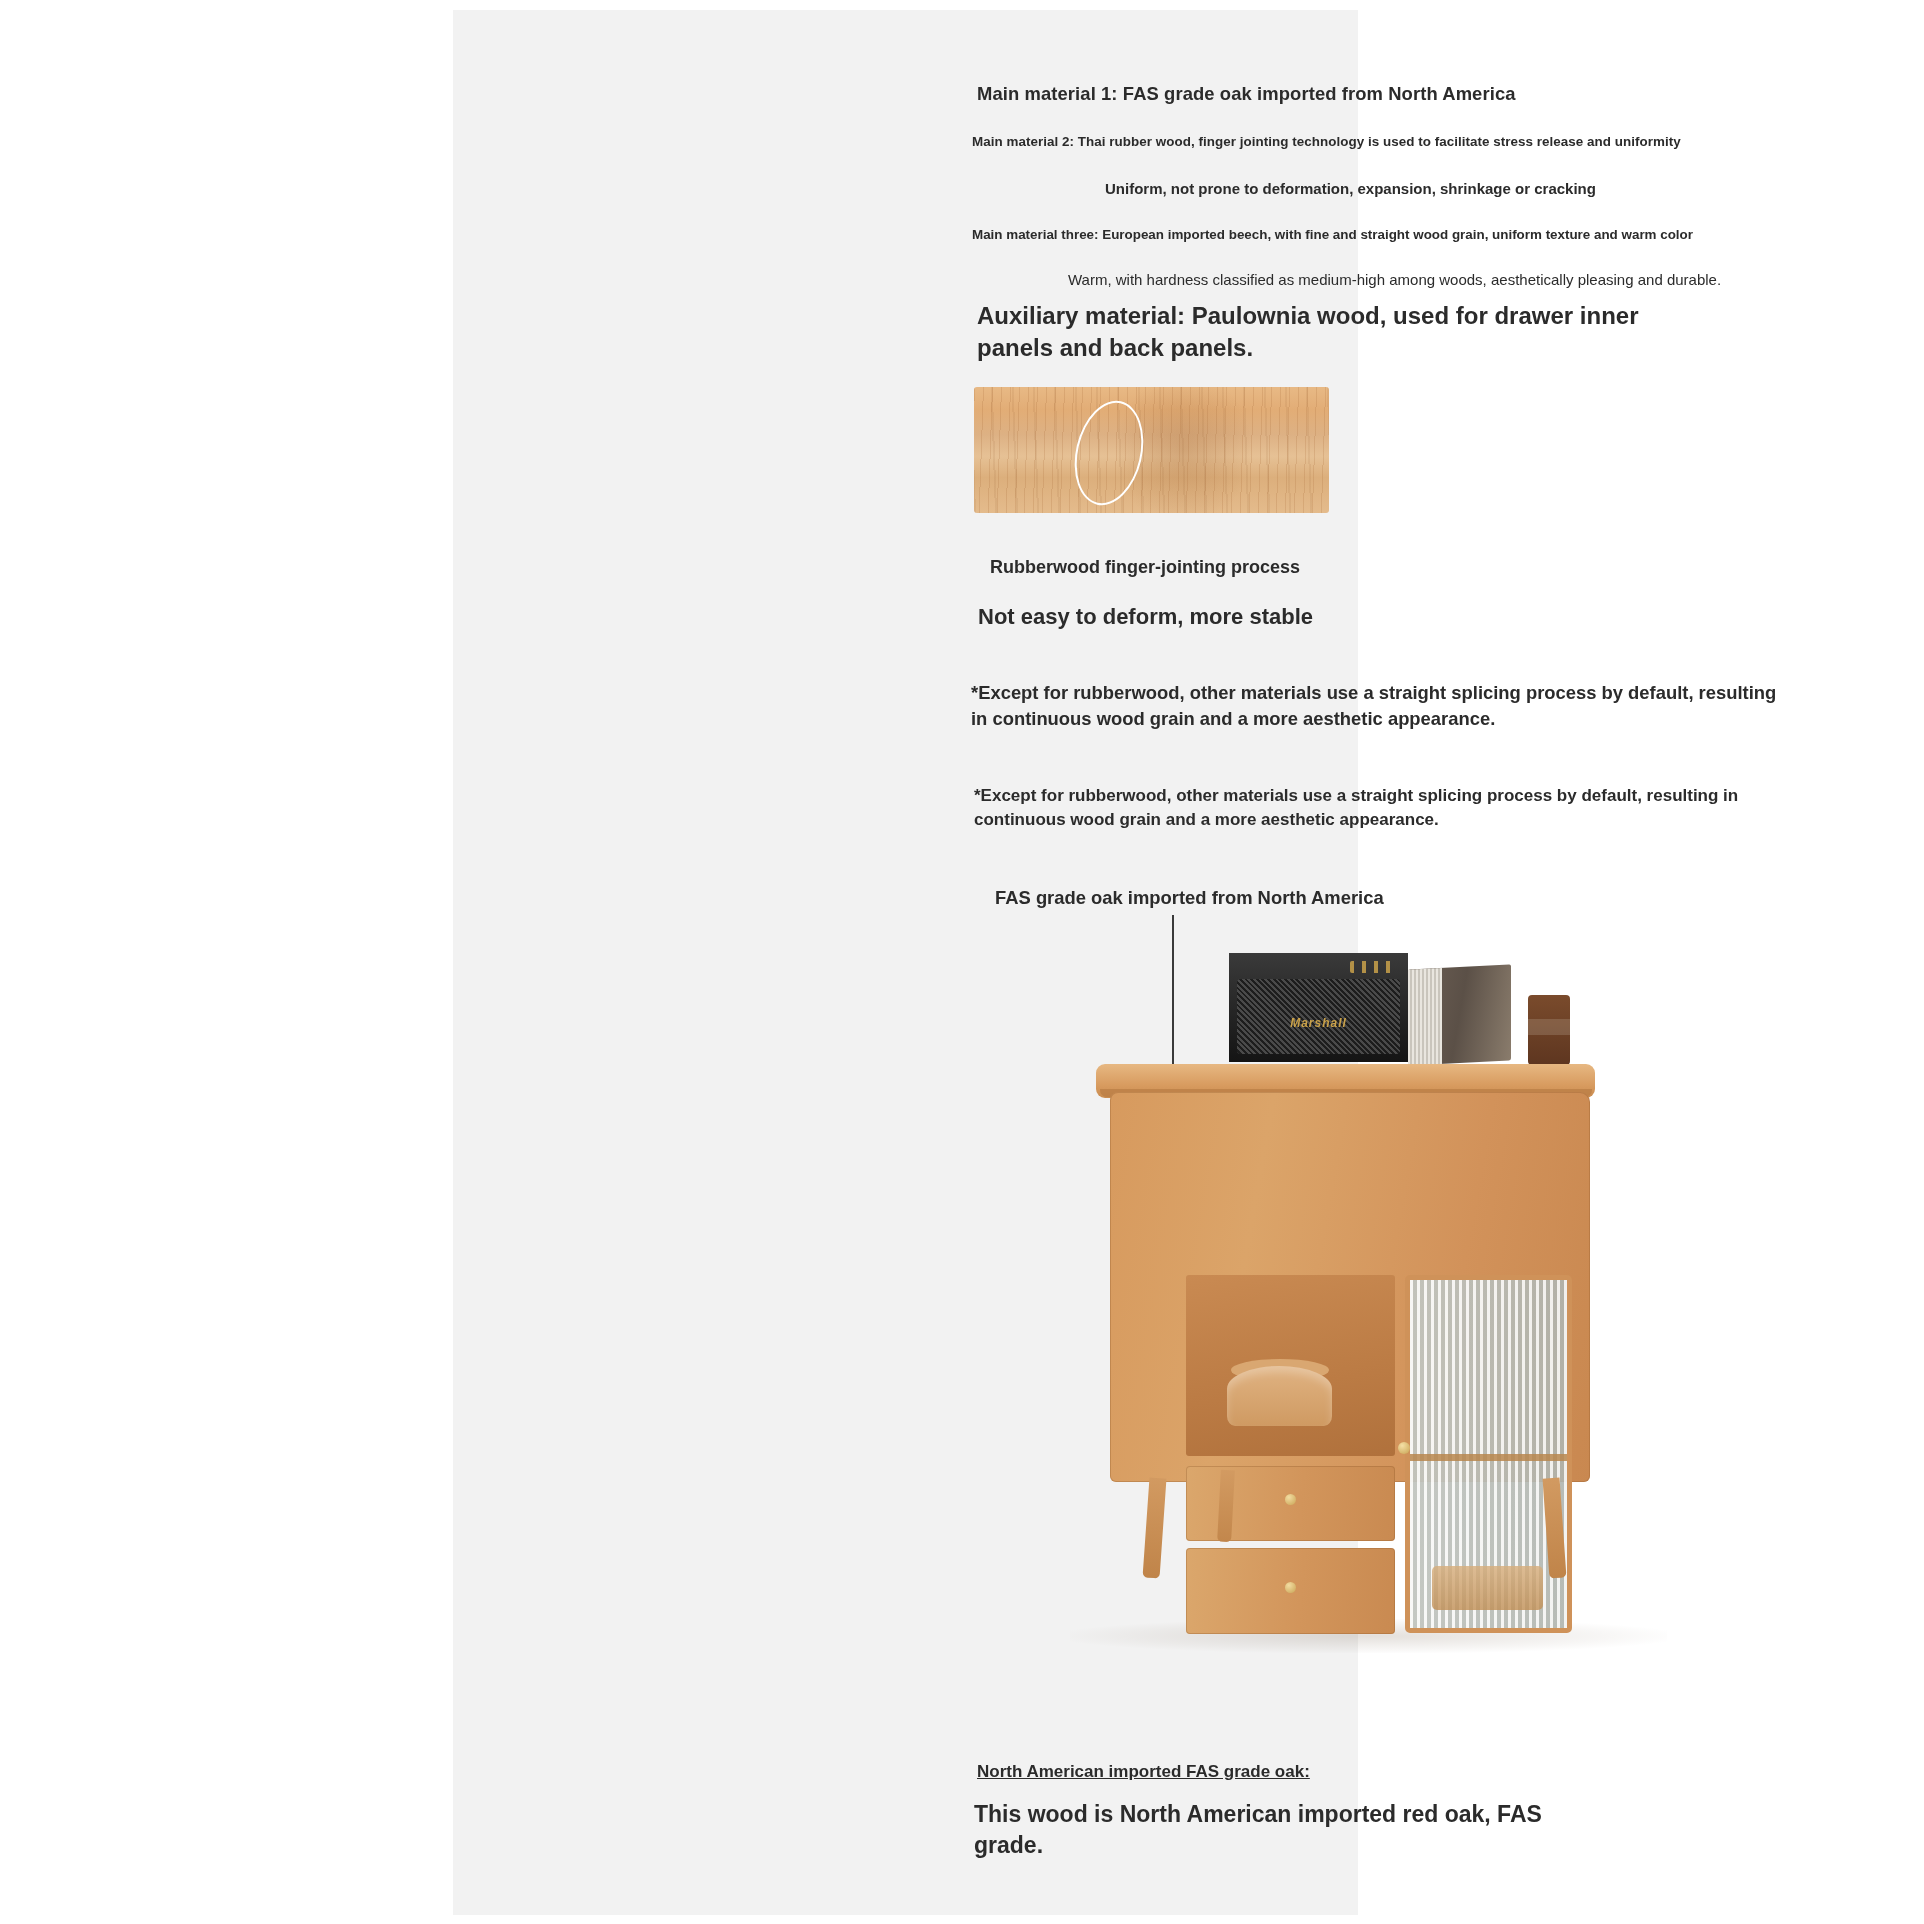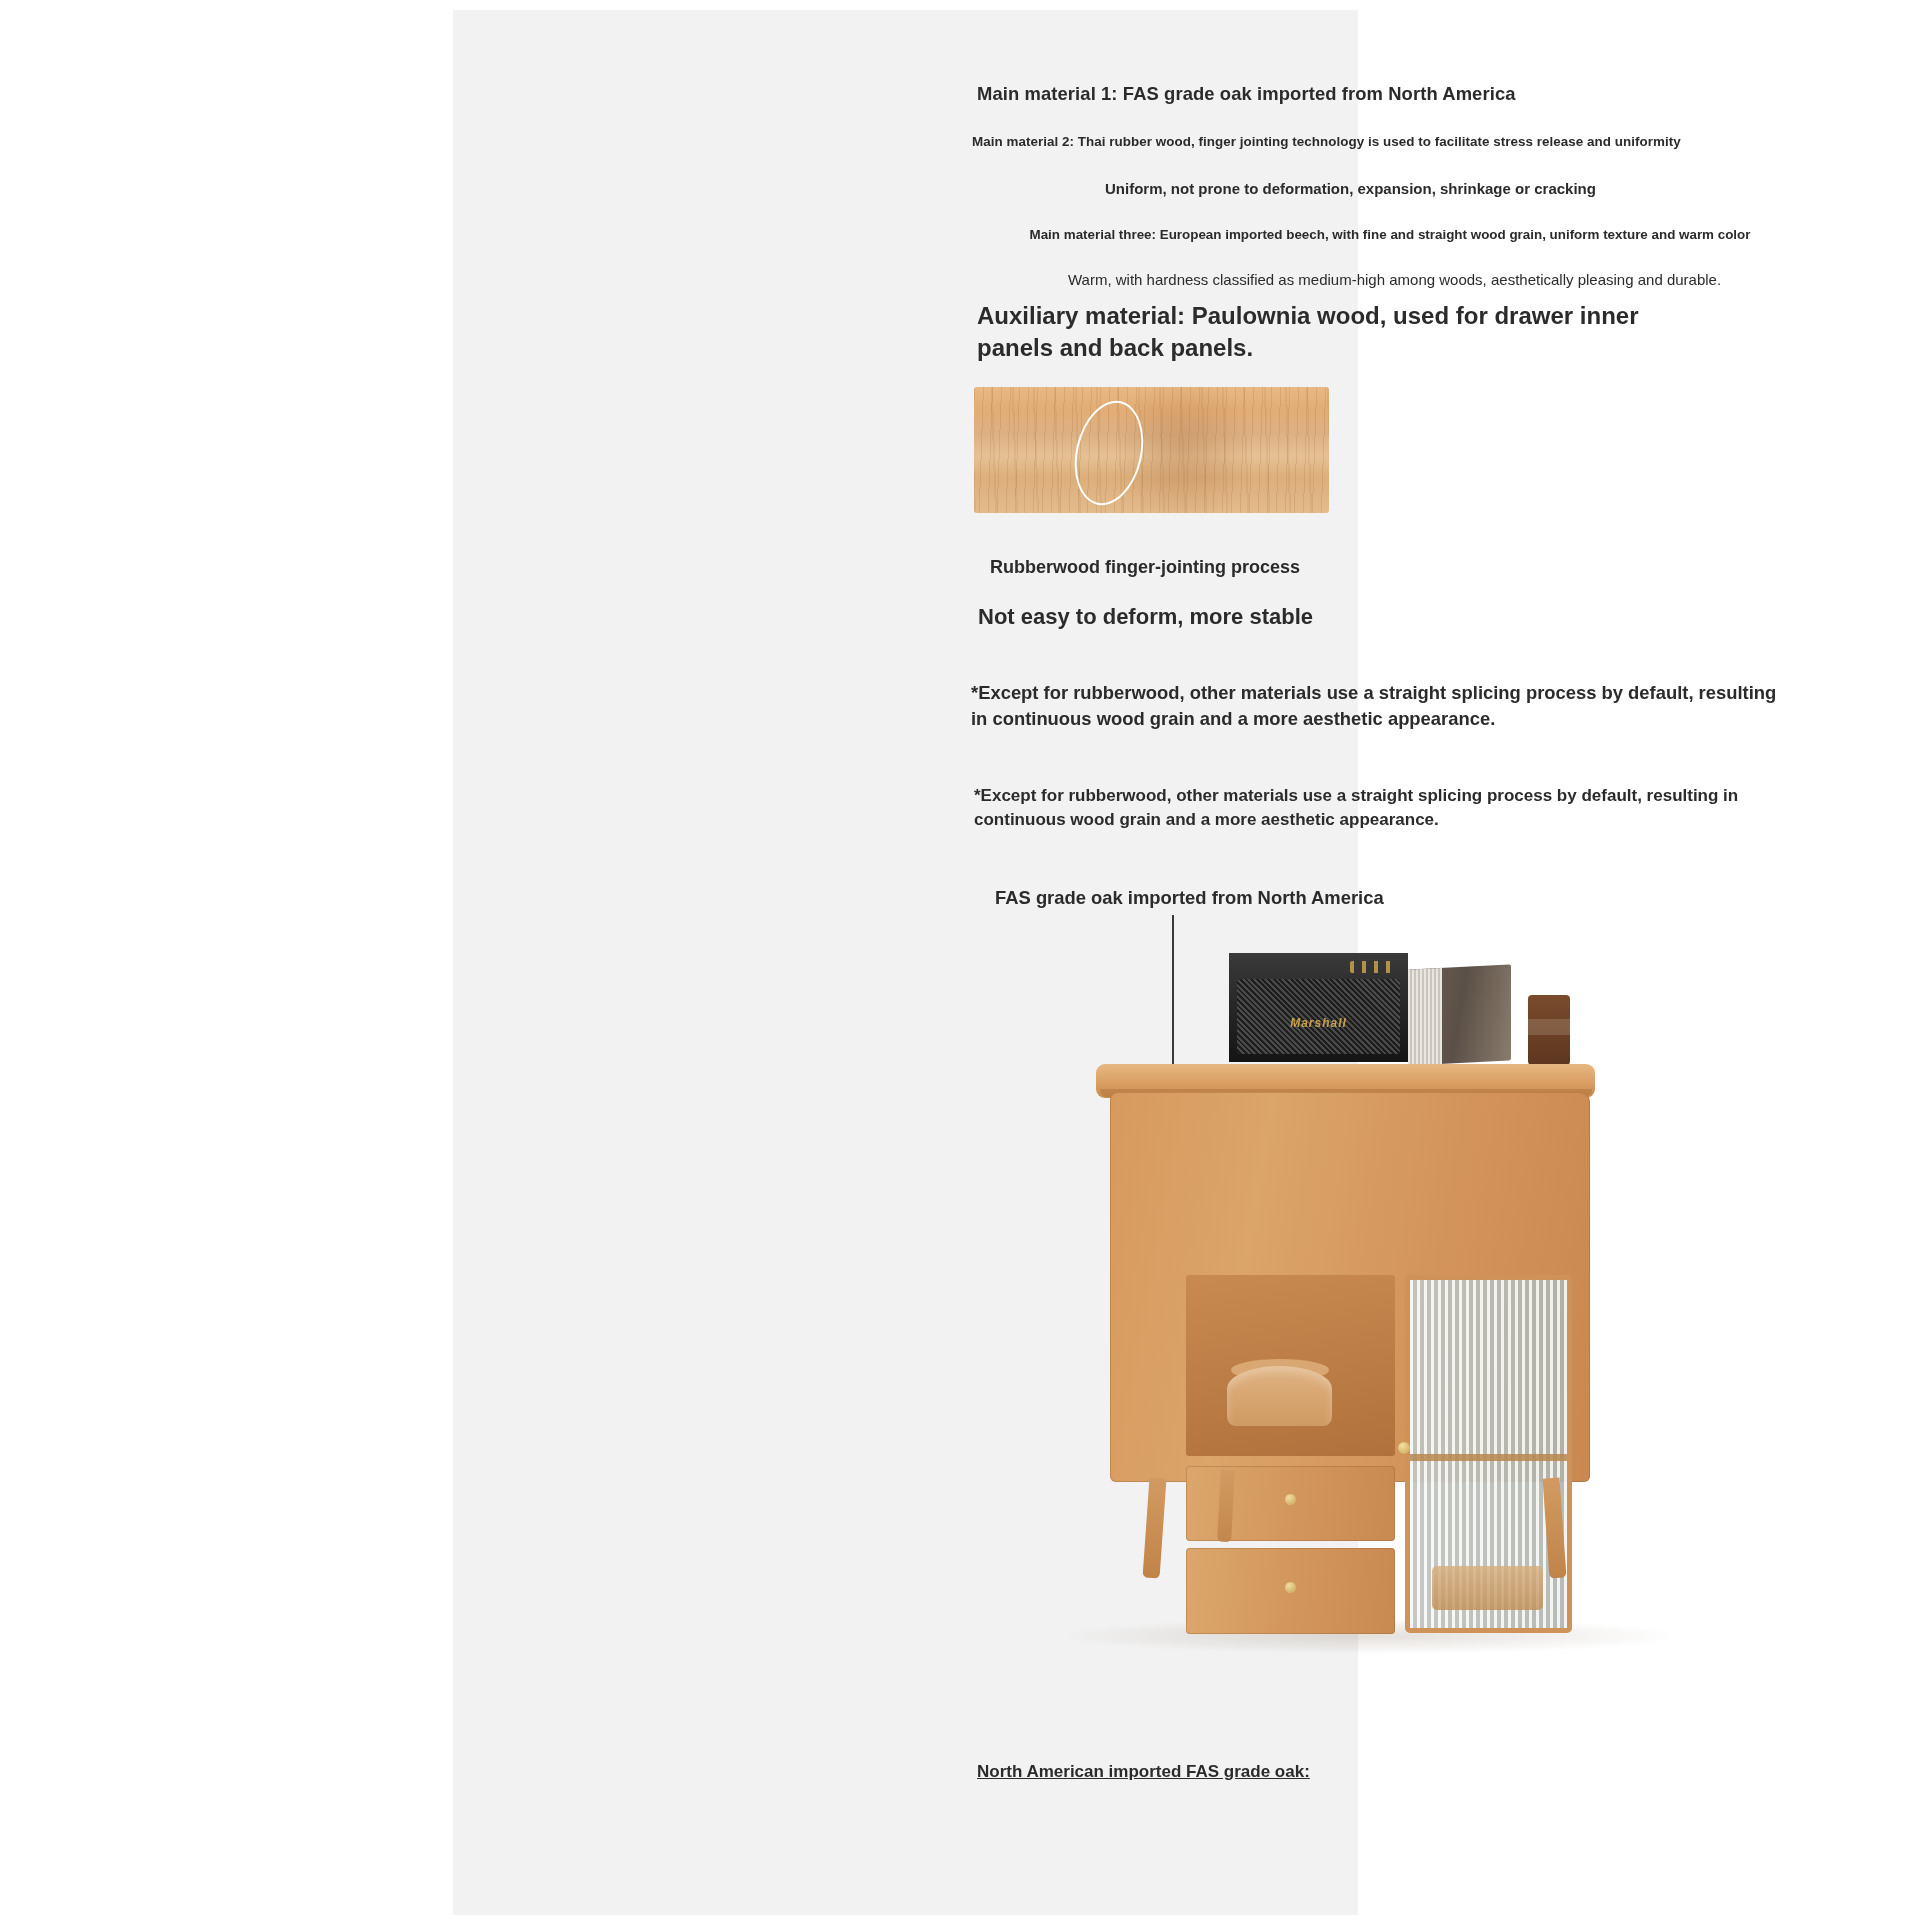--- a/index.html
+++ b/index.html
@@ -43,21 +43,21 @@
   .t-main2 {
     left: 519px; top: 123px; width: 826px;
     font-size: 13.4px; font-weight: bold; letter-spacing: 0.05px;
   }
   .t-uniform {
     left: 652px; top: 169px; width: 697px;
     font-size: 15px; font-weight: bold;
   }
   .t-main3 {
     left: 519px; top: 216px; width: 836px;
-    font-size: 13.4px; font-weight: bold; text-align: center;
+    font-size: 13.4px; font-weight: bold;
   }
   .t-warm {
     left: 615px; top: 260px; width: 697px;
     font-size: 15px; font-weight: normal;
   }
   .t-aux {
     left: 524px; top: 290px; width: 697px;
     font-size: 24px; font-weight: bold; line-height: 1.34;
   }
   .t-caption {
@@ -361,16 +361,17 @@
         </div>
         <div class="door-knob"></div>
       </div>
 
       <div class="leg leg-bl"></div>
       <div class="leg leg-fl"></div>
       <div class="leg leg-fr"></div>
     </div>
 
     <div class="txt t-bottom-small">North American imported FAS grade oak:</div>
+    <div class="txt t-bottom-big">This wood is North American imported red oak, FAS grade.</div>
 
   </div>
 </div>
 
 
 </body></html>

